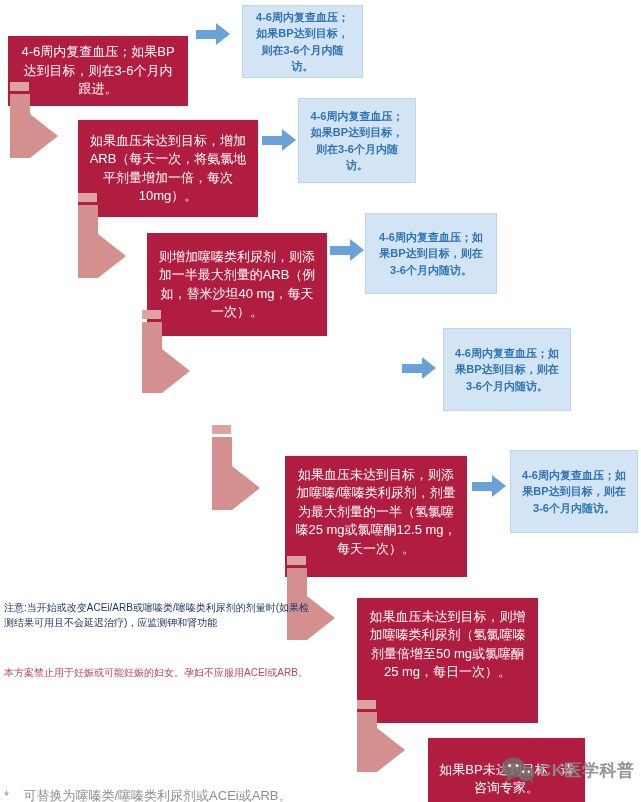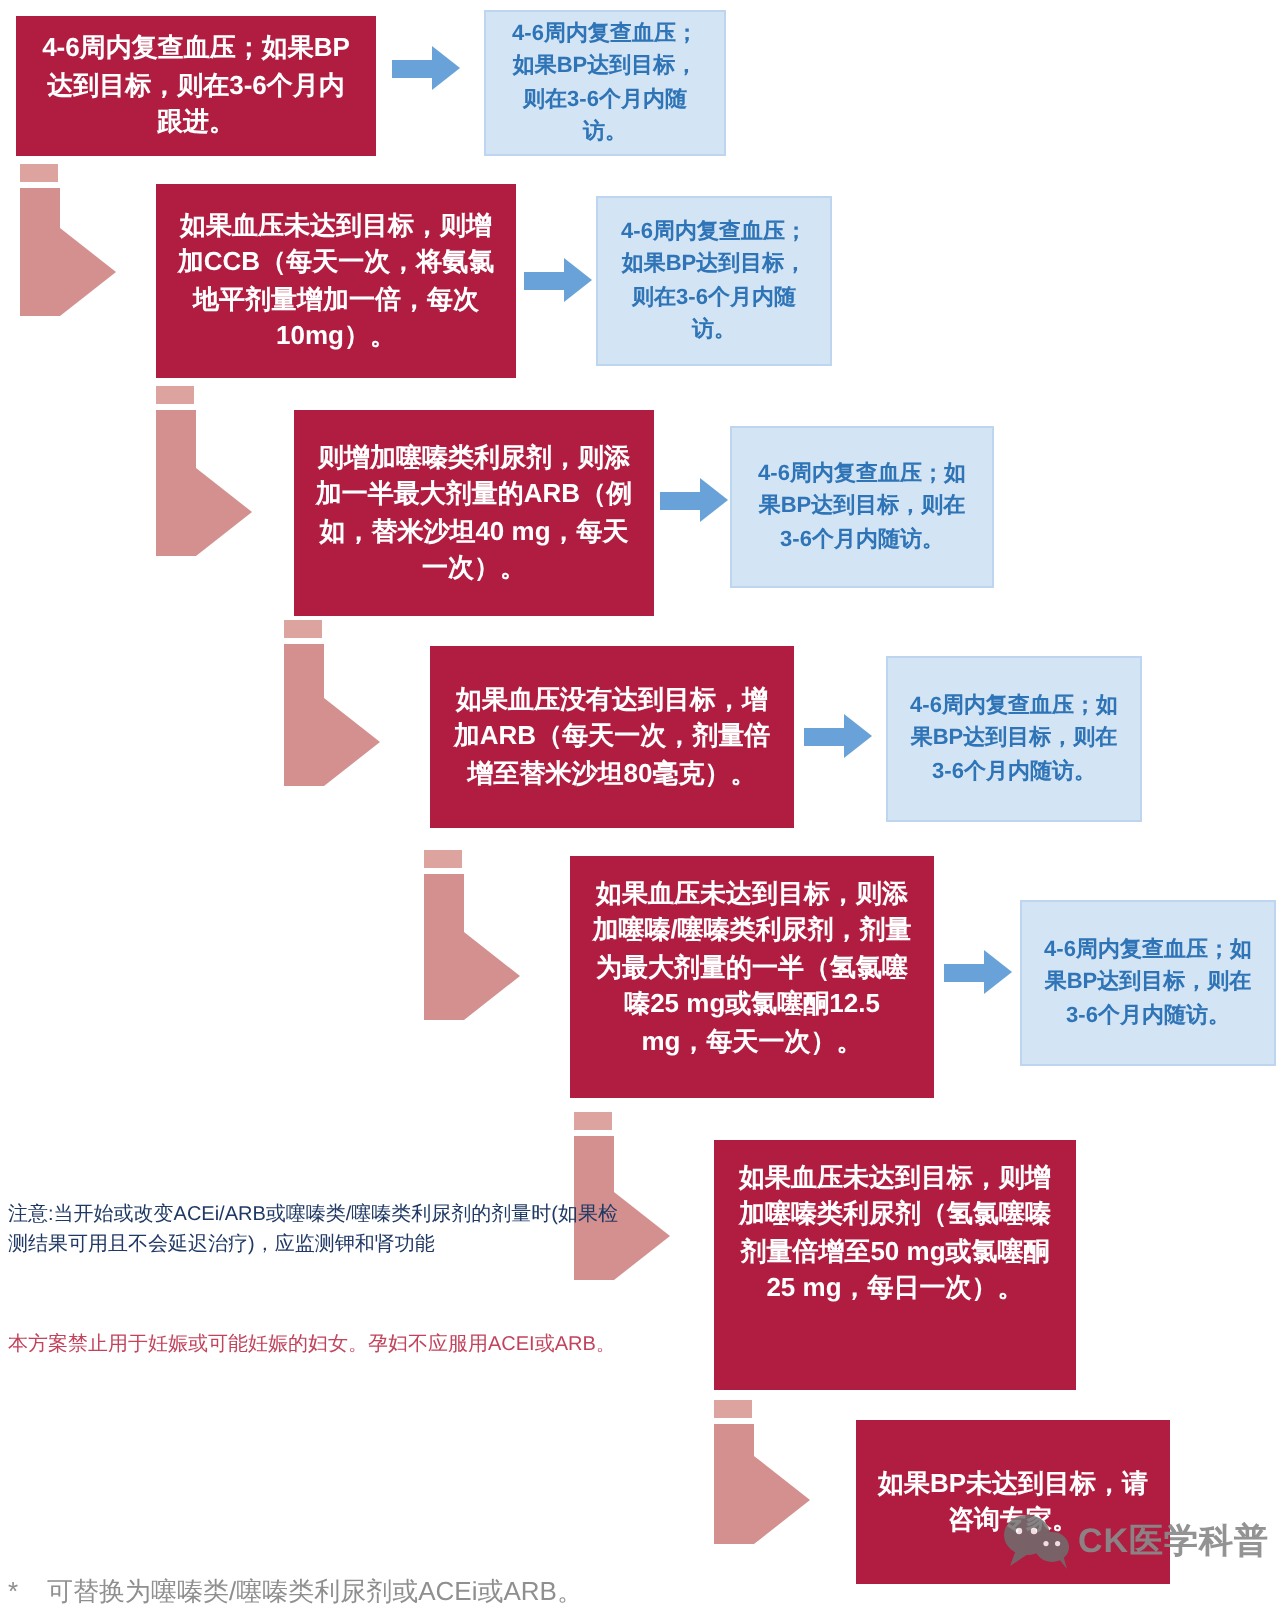--- a/index.html
+++ b/index.html
@@ -8,29 +8,30 @@
     width:641px;height:802px;
     background:#ffffff;
     font-family:"Liberation Sans","DejaVu Sans",sans-serif;
     overflow:hidden;
   }
   
   .rbox{
     position:absolute;
     background:var(--red);
     color:#ffffff;
-    font-weight:bold;
+    font-weight:normal;
     font-size:13px;
     line-height:1.42;
     text-align:center;
     display:flex;
     align-items:center;
     justify-content:center;
     padding:6px 10px;
     box-sizing:border-box;
+    margin-top:28px;
   }
   .rbox.top{align-items:flex-start;padding-top:10px;}
   
   .bbox{
     position:absolute;
     background:var(--blueBg);
     border:1px solid var(--blueBorder);
     color:var(--blueText);
     font-weight:bold;
     font-size:11px;
@@ -82,21 +83,21 @@
     <span>4-6周内复查血压；如果BP达到目标，则在3-6个月内随访。</span>
   </div>
 
   <div>
     <div class="stub" style="left:10px;top:82px"></div>
     <div class="ebar" style="left:10px;top:94px;height:64px"></div>
     <div class="ehead" style="left:30px;top:114px"></div>
   </div>
 
   <div class="rbox" style="left:78px;top:92px;width:180px;height:97px">
-    <span>如果血压未达到目标，则增加CCB（每天一次，将氨氯地平剂量增加一倍，每次10mg）。</span>
+    <span>如果血压未达到目标，增加ARB（每天一次，将氨氯地平剂量增加一倍，每次10mg）。</span>
   </div>
   <div>
     <div class="ashaft" style="left:262px;top:136px"></div>
     <div class="ahead" style="left:282px;top:129px"></div>
   </div>
   <div class="bbox" style="left:298px;top:98px;width:118px;height:85px">
     <span>4-6周内复查血压；如果BP达到目标，则在3-6个月内随访。</span>
   </div>
 
   <div>
@@ -115,23 +116,20 @@
   <div class="bbox" style="left:365px;top:213px;width:132px;height:81px">
     <span>4-6周内复查血压；如果BP达到目标，则在3-6个月内随访。</span>
   </div>
 
   <div>
     <div class="stub" style="left:142px;top:310px"></div>
     <div class="ebar" style="left:142px;top:322px;height:71px"></div>
     <div class="ehead" style="left:162px;top:349px"></div>
   </div>
 
-  <div class="rbox" style="left:215px;top:323px;width:182px;height:91px">
-    <span>如果血压没有达到目标，增加ARB（每天一次，剂量倍增至替米沙坦80毫克）。</span>
-  </div>
   <div>
     <div class="ashaft" style="left:402px;top:364px"></div>
     <div class="ahead" style="left:422px;top:357px"></div>
   </div>
   <div class="bbox" style="left:443px;top:328px;width:128px;height:83px">
     <span>4-6周内复查血压；如果BP达到目标，则在3-6个月内随访。</span>
   </div>
 
   <div>
     <div class="stub" style="left:212px;top:425px"></div>

